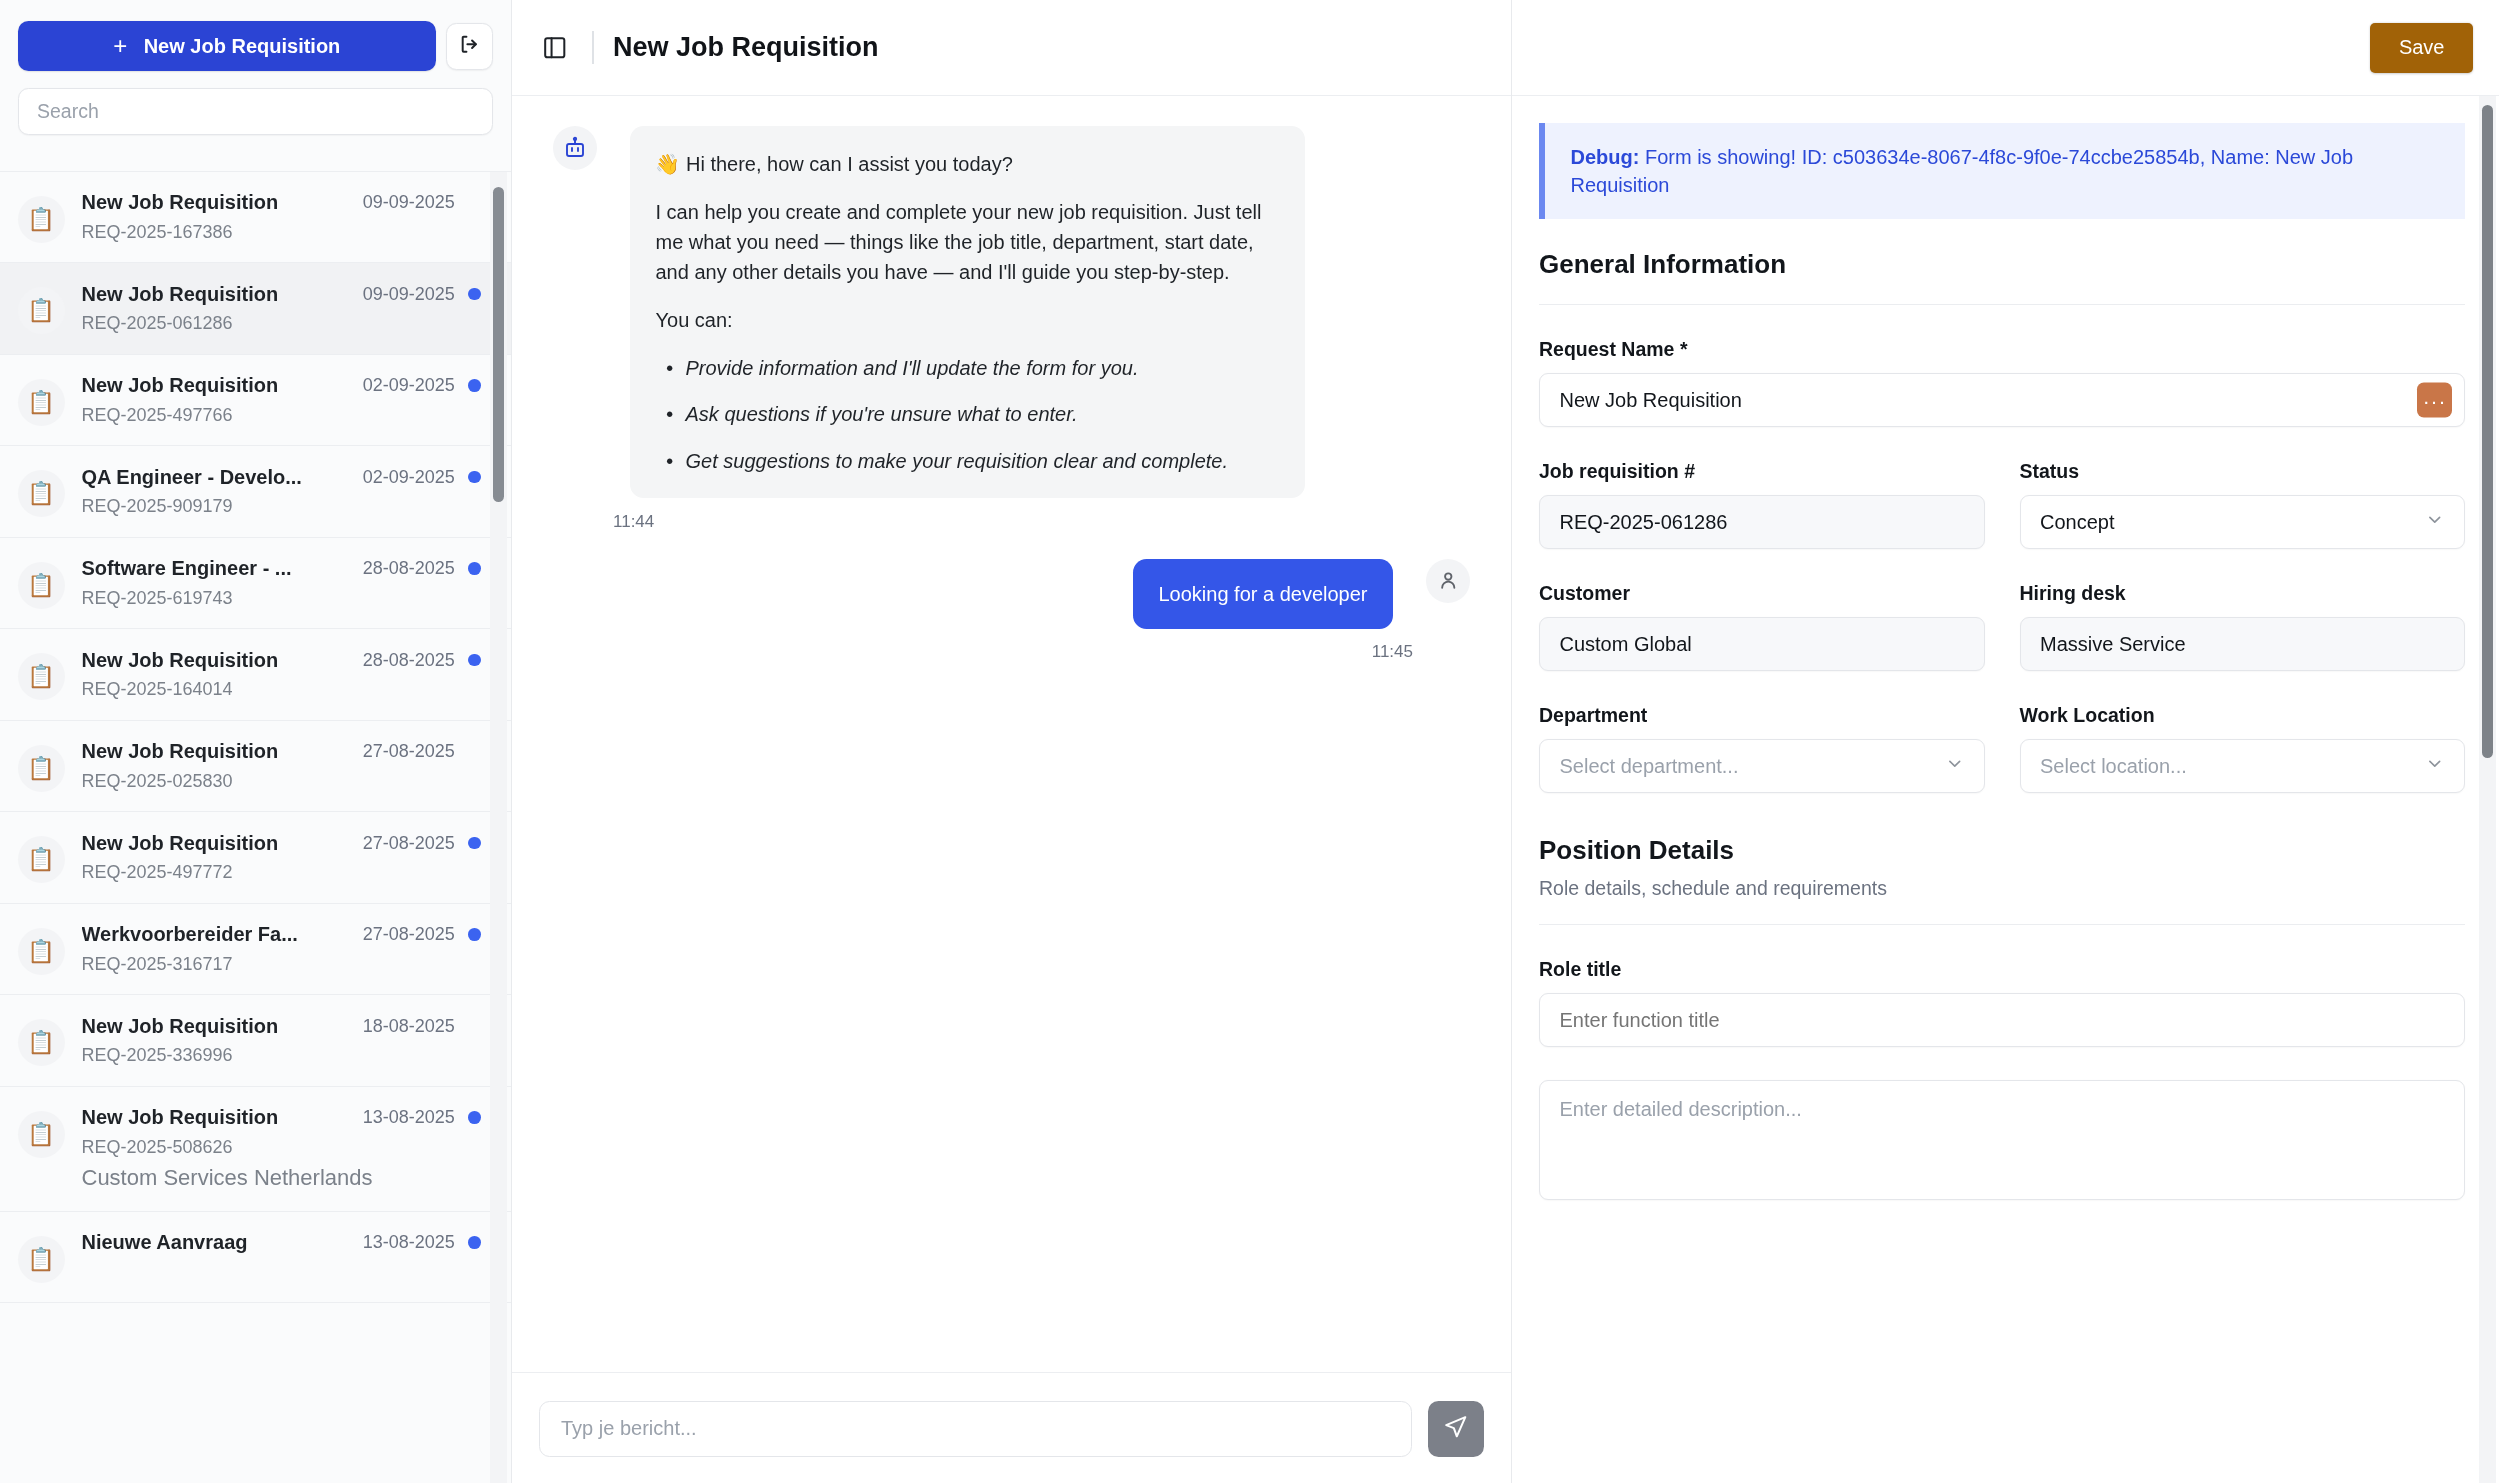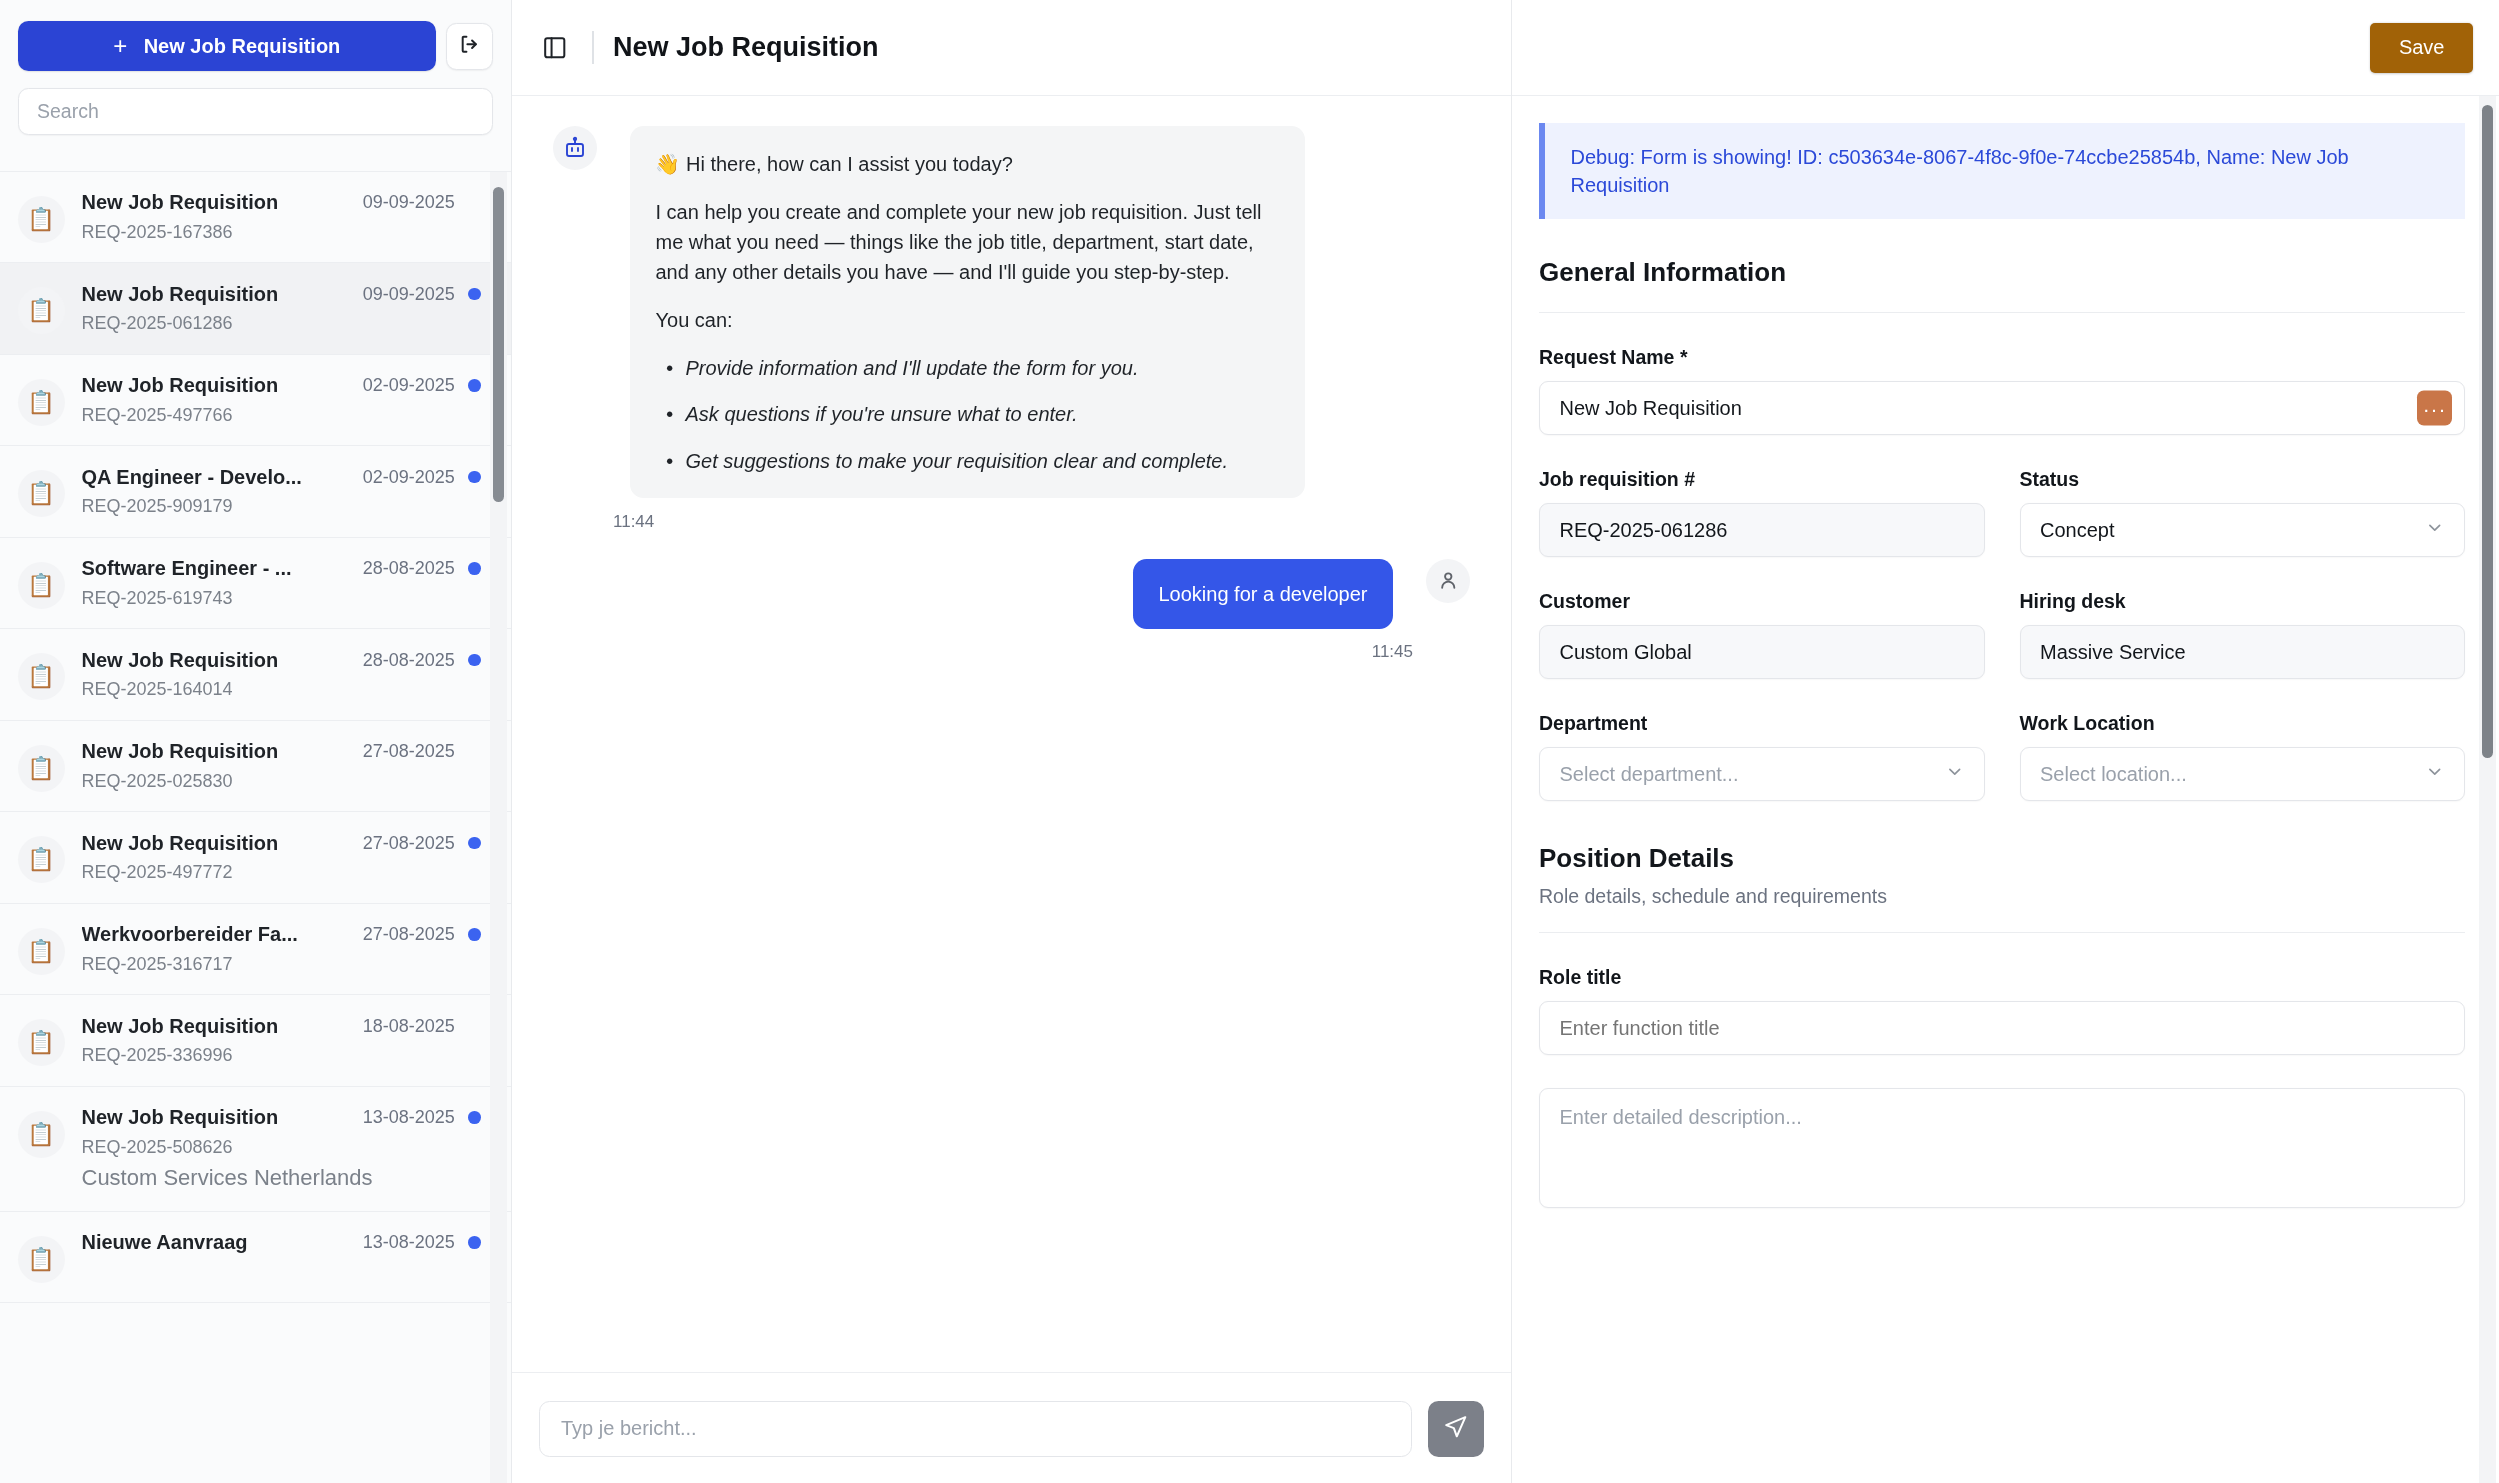--- a/index.html
+++ b/index.html
@@ -189,22 +189,22 @@
   .right-scroll {
     height: 1388px; overflow: hidden; position: relative;
     padding: 0 0 0 0;
   }
   .debug-banner {
     margin: 27px 35px 0 27px;
     background: #eef2fe; border-left: 6px solid #6b88f0;
     padding: 19.5px 25.5px;
     color: #2b49d8; font-size: 20px; line-height: 1.42;
   }
-  .debug-banner b { font-weight: 400; }
-  .form-body { padding: 38px 35px 0 27px; }
+  .debug-banner b { font-weight: 700; }
+  .form-body { padding: 30px 35px 0 27px; }
 
   .section-title { font-size: 26px; font-weight: 700; color: #12161b; }
   .section-sub { font-size: 19.5px; color: #6b7280; margin-top: 10.5px; }
   .section-rule { height: 1.5px; background: #ebedf0; margin: 24px 0 0 0; }
 
   .field { margin-top: 33px; }
   .field-label { font-size: 19.5px; font-weight: 700; color: #12161b; margin-bottom: 12px; }
   .ctrl {
     width: 100%; height: 54px;
     border: 1.5px solid #e4e6ea; border-radius: 9px;

